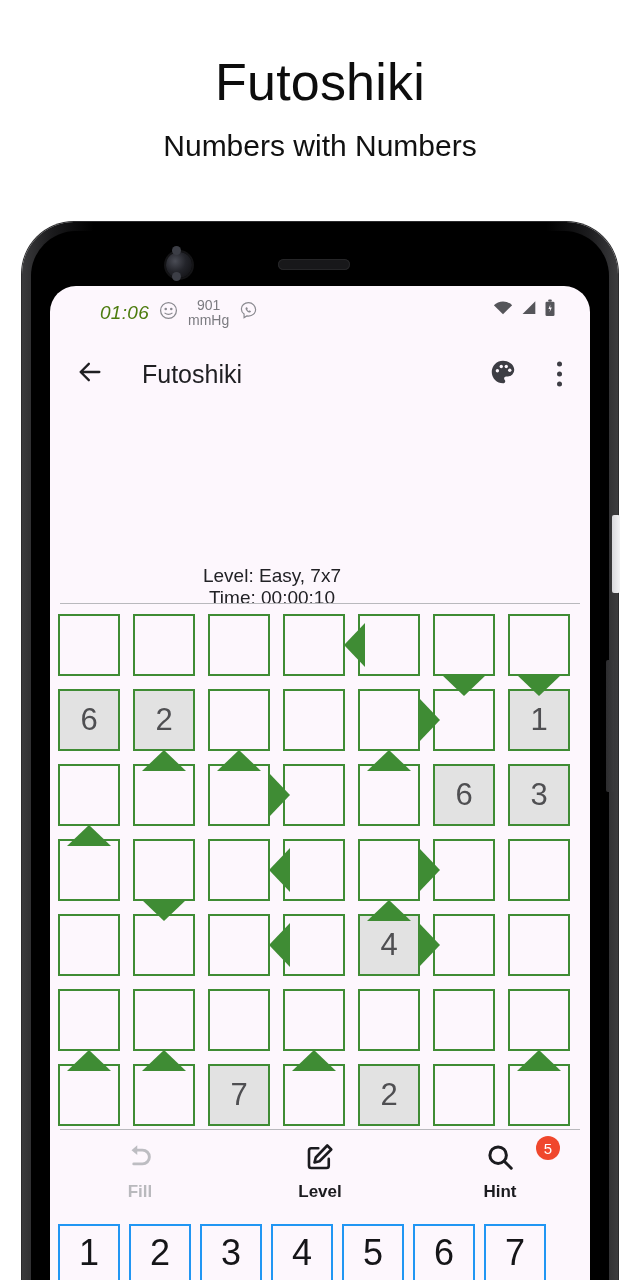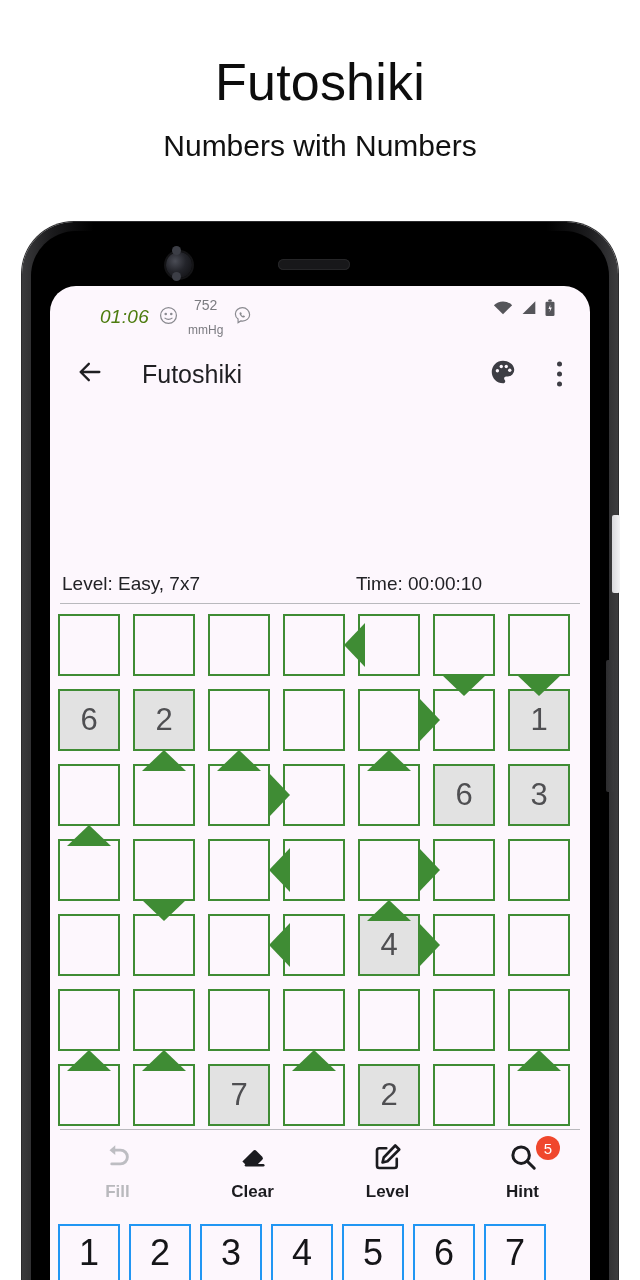--- a/index.html
+++ b/index.html
@@ -68,38 +68,38 @@
     border-radius: 26px 26px 0 0;
     overflow: hidden;
   }
 
   
   .statusbar { position: relative; height: 52px; width: 540px; }
   .sb-left { position:absolute; left:50px; top:12px; display:flex; align-items:center; gap:10px; }
   .sb-clock { font-size: 19px; color:#4d7c0f; letter-spacing:.3px;font-style:italic; }
   .sb-pressure { display:flex; flex-direction:column; align-items:center; line-height:1; color:#7b7b80; }
   .sb-pressure .v { font-size:14px; }
-  .sb-pressure .u { font-size:12px; margin-top:12px; }
+  .sb-pressure .u { font-size:14px; margin-top:1px; }
   .sb-right { position:absolute; right:34px; top:13px; display:flex; align-items:center; gap:7px; }
 
   
   .appbar { position: relative; height: 72px; width:540px; display:flex; align-items:center; }
   .appbar .back { position:absolute; left:26px; top:50%; transform:translateY(-50%); cursor:pointer; }
   .appbar .title { position:absolute; left:92px; top:50%; transform:translateY(-50%);
      font-size: 25px; color:#1f1f22; }
   .appbar .palette { position:absolute; right:72px; top:50%; transform:translateY(-50%); cursor:pointer; }
   .appbar .more { position:absolute; right:28px; top:50%; transform:translateY(-50%); cursor:pointer;
      display:flex; flex-direction:column; gap:5px; align-items:center; }
   .more-dot { width:5px; height:5px; border-radius:50%; background:#3d3d44; }
 
   
   .inforow {
     position:absolute; left:0; top:279px; width:444px; height:38px;
     display:flex; align-items:center; justify-content:space-between;
-    padding: 0 12px; font-size: 19px; color:#222226;
+    padding: 0 12px; font-size: 19px; color:#222226;flex-direction:column;
   }
   .divider { position:absolute; left:10px; top:317px; width:520px; height:1px; background:#b9b9bd; }
 
   
   .grid {
     position:absolute; left:8px; top:328px; width:530px; height:508px;
   }
   .cell {
     position:absolute; width:62px; height:62px;
     border: 2px solid #3f8c34;
@@ -167,21 +167,21 @@
         <span class="sb-clock">01:06</span>
         <span>
           <svg width="19" height="19" viewBox="0 0 24 24">
               <circle cx="12" cy="12" r="10" fill="none" stroke="#8a8a90" stroke-width="1.6"></circle>
               <circle cx="8.5" cy="10" r="1.6" fill="#8a8a90"></circle>
               <circle cx="15.5" cy="10" r="1.6" fill="#8a8a90"></circle>
               <path d="M7 15 Q12 19 17 15" fill="none" stroke="#8a8a90" stroke-width="1.6"></path>
             </svg>
         </span>
         <span class="sb-pressure">
-          <span class="v">752</span>
+          <span class="v">901</span>
           <span class="u">mmHg</span>
         </span>
         <span>
           <svg width="19" height="19" viewBox="0 0 24 24">
               <path d="M12 2C6.9 2 3 5.6 3 10c0 2.6 1.3 4.9 3.4 6.3V21l3.5-2.2c.7.1 1.4.2 2.1.2 5.1 0 9-3.6 9-8S17.1 2 12 2z" fill="none" stroke="#8a8a90" stroke-width="1.5"></path>
               <path d="M9 8.2c.4-.5 1-.4 1.3.1l.6 1c.2.4.1.7-.2 1l-.3.3c.4.9 1.1 1.6 2 2l.3-.3c.3-.3.7-.4 1-.2l1 .6c.5.3.6.9.2 1.3-.8.8-1.9.7-3.1.1-1.4-.7-2.6-1.9-3.2-3.3-.5-1.2-.5-2.1.4-2.6z" fill="#8a8a90"></path>
             </svg>
         </span>
       </div>
       <div class="sb-right">
@@ -309,27 +309,20 @@
     <div class="toolbar" id="toolbar">
         <div class="tool disabled">
           <span><svg width="30" height="30" viewBox="0 0 24 24">
               <path d="M8 6.5H14a5.5 5.5 0 1 1 0 11H7" fill="none" stroke="#bdbdc2" stroke-width="2.3" stroke-linecap="round"></path>
               <path d="M9.8 2.6 5.2 6.5l4.6 3.9z" fill="#bdbdc2"></path>
             </svg></span>
           <span class="lbl">Fill</span>
         </div>
         <div class="tool">
           <span><svg width="30" height="30" viewBox="0 0 24 24">
-              <path d="M3.5 15.6 12 7.1a2 2 0 0 1 2.8 0l4.4 4.4a2 2 0 0 1 0 2.8l-4.3 4.3H6.6z" fill="#1b1b1f"></path>
-              <path d="M6.4 18.6h13.8" stroke="#1b1b1f" stroke-width="2" stroke-linecap="round"></path>
-            </svg></span>
-          <span class="lbl">Clear</span>
-        </div>
-        <div class="tool">
-          <span><svg width="30" height="30" viewBox="0 0 24 24">
               <path d="M19 13.5V19a1.8 1.8 0 0 1-1.8 1.8H5a1.8 1.8 0 0 1-1.8-1.8V6.8A1.8 1.8 0 0 1 5 5h5.6" fill="none" stroke="#1b1b1f" stroke-width="2.1" stroke-linecap="round"></path>
               <path d="M17.8 2.8 21 6 11.6 15.4 7.6 16.4l1-4z" fill="none" stroke="#1b1b1f" stroke-width="2.1" stroke-linejoin="round"></path>
             </svg></span>
           <span class="lbl">Level</span>
         </div>
         <div class="tool">
           <span><svg width="30" height="30" viewBox="0 0 24 24">
               <circle cx="10.5" cy="10.5" r="6.6" fill="none" stroke="#1b1b1f" stroke-width="2.4"></circle>
               <path d="M15.4 15.4 21 21" stroke="#1b1b1f" stroke-width="2.4" stroke-linecap="round"></path>
             </svg></span>

